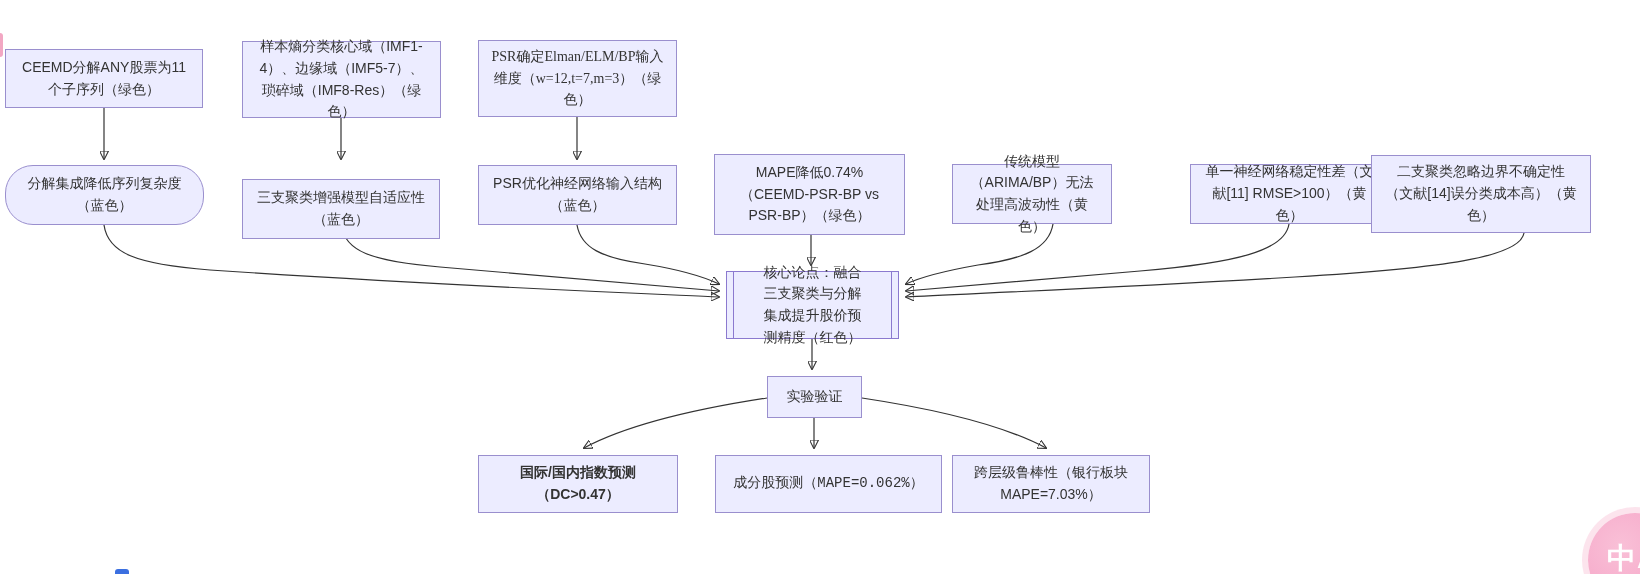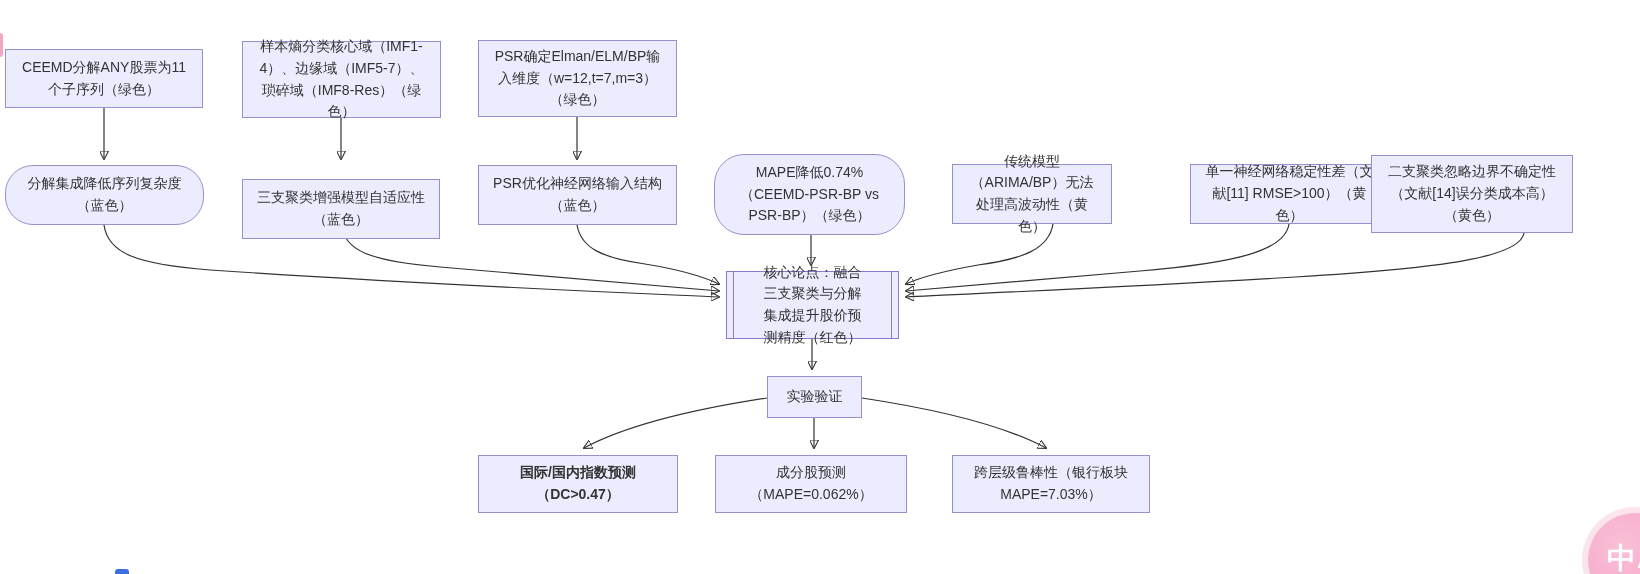--- a/index.html
+++ b/index.html
@@ -106,60 +106,60 @@
     <path d="M 814 418 L 814 448" marker-end="url(#arrow)"></path>
     <path d="M 862 398 C 935 409, 1003 425, 1046 448" marker-end="url(#arrow)"></path>
   </svg>
 
   <div class="node" style="left:5px; top:49px; width:198px; height:59px;">
     <span class="lbl">CEEMD分解ANY股票为11个子序列（绿色）</span>
   </div>
   <div class="node" style="left:242px; top:41px; width:199px; height:77px;">
     <span class="lbl">样本熵分类核心域（IMF1-4）、边缘域（IMF5-7）、琐碎域（IMF8-Res）（绿色）</span>
   </div>
-  <div class="node" style="left:478px; top:40px; width:199px; height:77px;">
+  <div class="node" style="left:478px; top:40px; width:199px; height:77px;font-family:Liberation Serif, serif;">
     <span class="lbl">PSR确定Elman/ELM/BP输入维度（w=12,t=7,m=3）（绿色）</span>
   </div>
 
   <div class="node" style="left:5px; top:165px; width:199px; height:60px;border-radius:28px;">
     <span class="lbl">分解集成降低序列复杂度（蓝色）</span>
   </div>
   <div class="node" style="left:242px; top:179px; width:198px; height:60px;">
     <span class="lbl">三支聚类增强模型自适应性（蓝色）</span>
   </div>
   <div class="node" style="left:478px; top:165px; width:199px; height:60px;">
     <span class="lbl">PSR优化神经网络输入结构（蓝色）</span>
   </div>
-  <div class="node" style="left:714px; top:154px; width:191px; height:81px;border-radius:30px;">
+  <div class="node" style="left:714px; top:154px; width:191px; height:81px;">
     <span class="lbl">MAPE降低0.74%（CEEMD-PSR-BP vs PSR-BP）（绿色）</span>
   </div>
   <div class="node" style="left:952px; top:164px; width:160px; height:60px;">
     <span class="lbl">传统模型（ARIMA/BP）无法处理高波动性（黄色）</span>
   </div>
   <div class="node" style="left:1190px; top:164px; width:199px; height:60px;">
     <span class="lbl">单一神经网络稳定性差（文献[11] RMSE&gt;100）（黄色）</span>
   </div>
-  <div class="node" style="left:1371px; top:155px; width:202px; height:78px;">
+  <div class="node" style="left:1371px; top:155px; width:220px; height:78px;">
     <span class="lbl">二支聚类忽略边界不确定性（文献[14]误分类成本高）（黄色）</span>
   </div>
 
   <div class="node subroutine" style="left:726px; top:271px; width:173px; height:68px;">
     <span class="subline left"></span>
     <span class="subline right"></span>
     <span class="lbl">核心论点：融合三支聚类与分解集成提升股价预测精度（红色）</span>
   </div>
 
   <div class="node" style="left:767px; top:376px; width:95px; height:42px;">
     <span class="lbl">实验验证</span>
   </div>
 
   <div class="node" style="left:478px; top:455px; width:200px; height:58px;font-weight:bold;">
     <span class="lbl">国际/国内指数预测（DC&gt;0.47）</span>
   </div>
-  <div class="node" style="left:715px; top:455px; width:192px; height:58px;">
+  <div class="node" style="left:715px; top:455px; width:227px; height:58px;font-family:Liberation Mono, monospace;">
     <span class="lbl">成分股预测（MAPE=0.062%）</span>
   </div>
   <div class="node" style="left:952px; top:455px; width:198px; height:58px;">
     <span class="lbl">跨层级鲁棒性（银行板块MAPE=7.03%）</span>
   </div>
 
   <div class="pink-fragment"></div>
   <div class="blue-fragment"></div>
 
   <div class="translate-btn">

